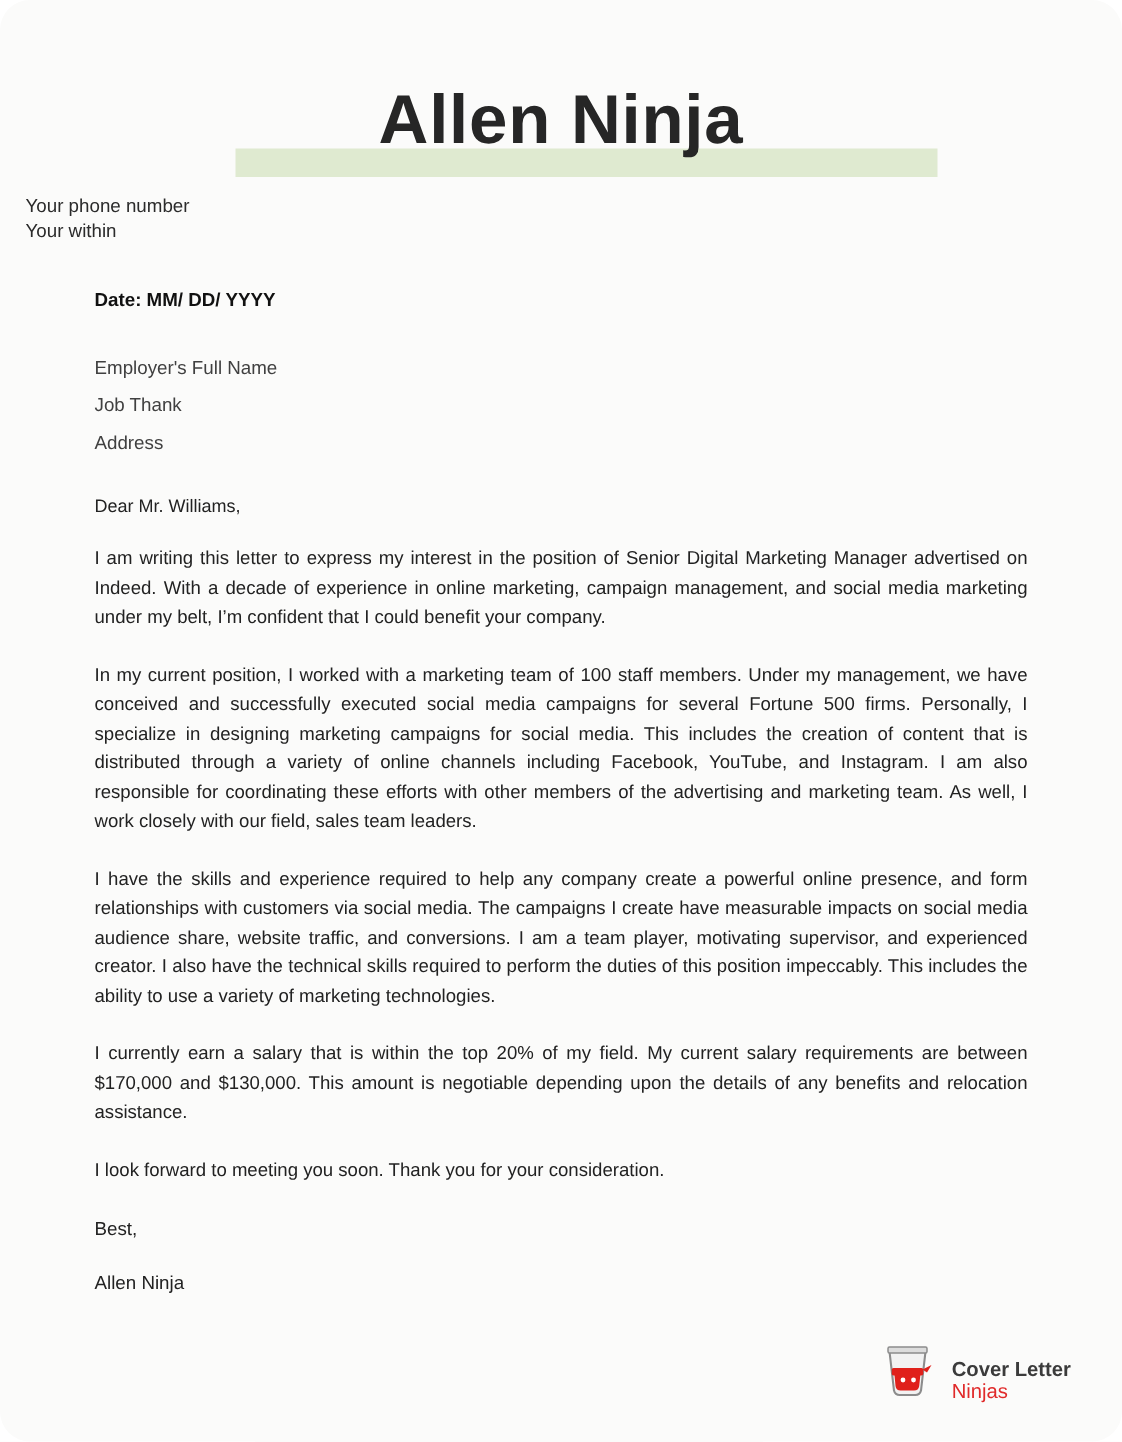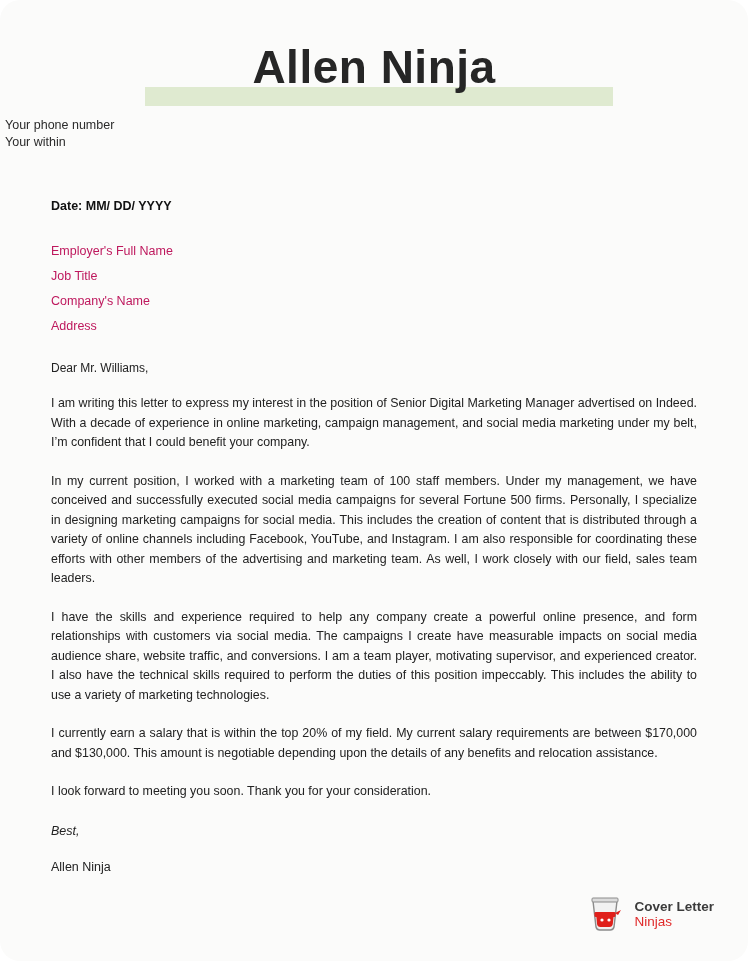--- a/index.html
+++ b/index.html
@@ -14,21 +14,21 @@
     color: #1a1a1a;
     position: relative;
     overflow: hidden;
   }
   .page {
     width: 748px;
     height: 961px;
     background: #fbfbfa;
     position: relative;
     box-sizing: border-box;
-    padding: 5px;
+    padding: 17px;
     border-radius: 20px;
   }
   .name-block {
     text-align: center;
     padding-top: 34px;
     position: relative;
   }
   .name-highlight {
     position: absolute;
     left: 140px;
@@ -48,63 +48,62 @@
   }
   .contact {
     margin-top: 22px;
     text-align: left;
     font-size: 12.5px;
     line-height: 17px;
     color: #2b2b2b;
   }
   .body-area {
     padding: 0 46px 0 46px;
-    margin-top: 48px;
+    margin-top: 30px;
   }
   .date-line {
     font-size: 12.5px;
     font-weight: bold;
     color: #111;
     margin-bottom: 26px;
   }
   .addr-line {
     font-size: 12.5px;
     line-height: 25px;
-    color: #be185d;
+    color: #404040;
   }
   .salutation {
     font-size: 12px;
     margin-top: 22px;
     margin-bottom: 0;
     color: #222;
   }
   .para {
     font-size: 12.4px;
     line-height: 19.5px;
     text-align: justify;
     color: #222;
     margin-top: 19px;
   }
   .closing {
     font-size: 12.5px;
     color: #222;
     margin-top: 22px;
-    font-style: italic;
   }
   .signature {
     font-size: 12.5px;
     color: #222;
     margin-top: 22px;
   }
   .logo-wrap {
     position: absolute;
     right: 34px;
     bottom: 26px;
     display: flex;
-    align-items: center;
+    align-items: flex-end;
     gap: 8px;
   }
   .logo-mark {
     width: 42px;
     height: 42px;
     position: relative;
   }
   .logo-text {
     line-height: 15px;
   }
@@ -134,22 +133,21 @@
   <div class="contact">
     <div>Your phone number</div>
     <div>Your within</div>
   </div>
 
   <div class="body-area">
 
     <div class="date-line">Date: MM/ DD/ YYYY</div>
 
     <div class="addr-line">Employer's Full Name</div>
-    <div class="addr-line">Job Title</div>
-    <div class="addr-line">Company's Name</div>
+    <div class="addr-line">Job Thank</div>
     <div class="addr-line">Address</div>
 
     <div class="salutation">Dear Mr. Williams,</div>
 
     <p class="para">I am writing this letter to express my interest in the position of Senior Digital Marketing Manager advertised on Indeed. With a decade of experience in online marketing, campaign management, and social media marketing under my belt, I’m confident that I could benefit your company.</p>
     <p class="para">In my current position, I worked with a marketing team of 100 staff members. Under my management, we have conceived and successfully executed social media campaigns for several Fortune 500 firms. Personally, I specialize in designing marketing campaigns for social media. This includes the creation of content that is distributed through a variety of online channels including Facebook, YouTube, and Instagram. I am also responsible for coordinating these efforts with other members of the advertising and marketing team. As well, I work closely with our field, sales team leaders.</p>
     <p class="para">I have the skills and experience required to help any company create a powerful online presence, and form relationships with customers via social media. The campaigns I create have measurable impacts on social media audience share, website traffic, and conversions. I am a team player, motivating supervisor, and experienced creator. I also have the technical skills required to perform the duties of this position impeccably. This includes the ability to use a variety of marketing technologies.</p>
     <p class="para">I currently earn a salary that is within the top 20% of my field. My current salary requirements are between $170,000 and $130,000. This amount is negotiable depending upon the details of any benefits and relocation assistance.</p>
     <p class="para">I look forward to meeting you soon. Thank you for your consideration.</p>
 

